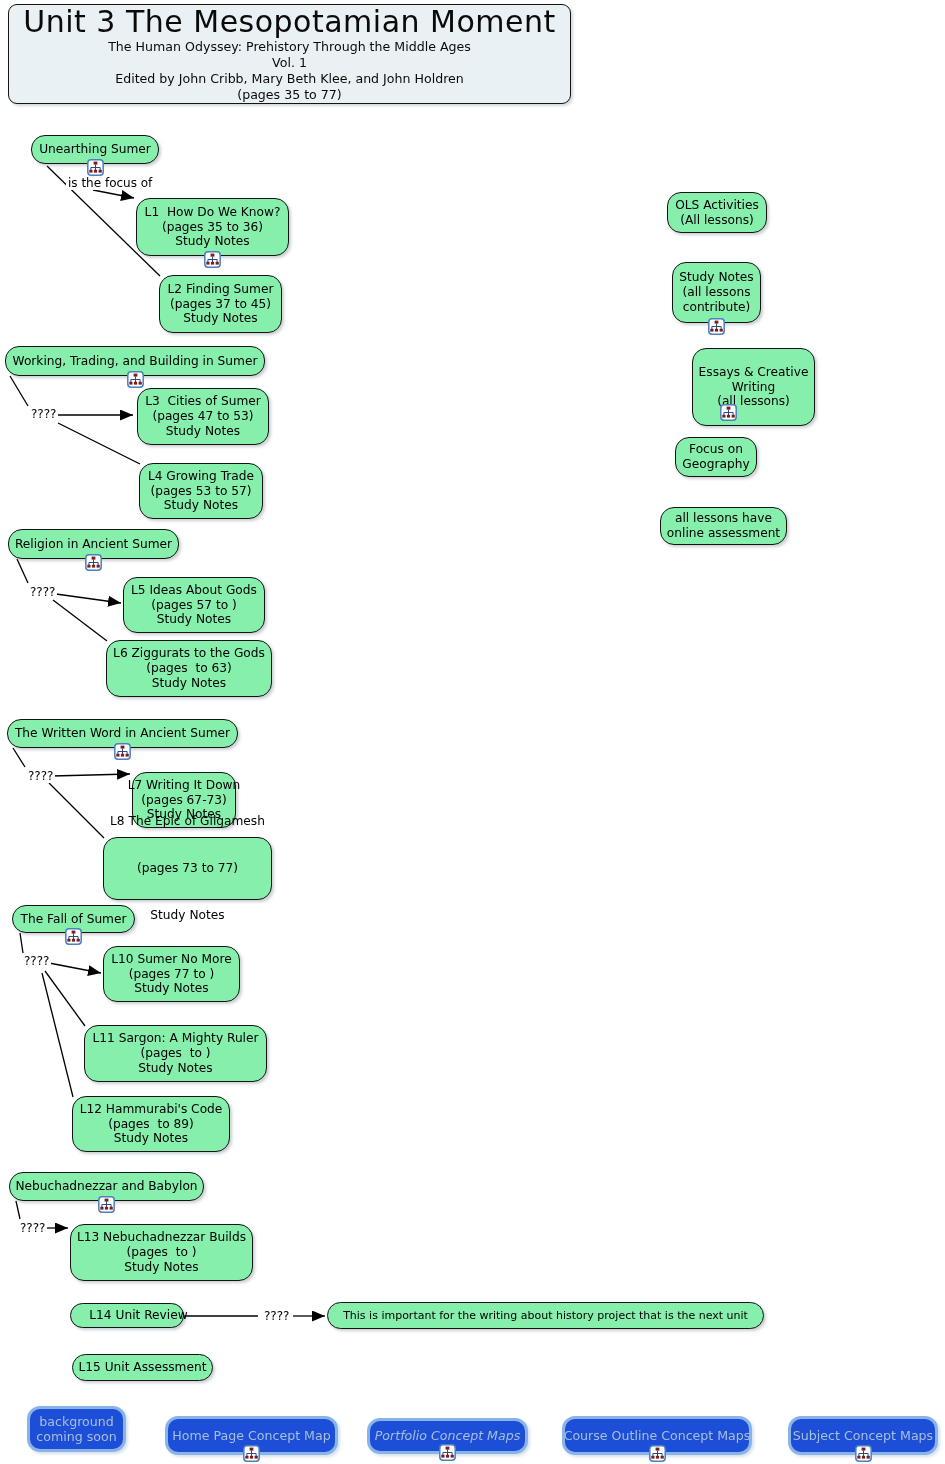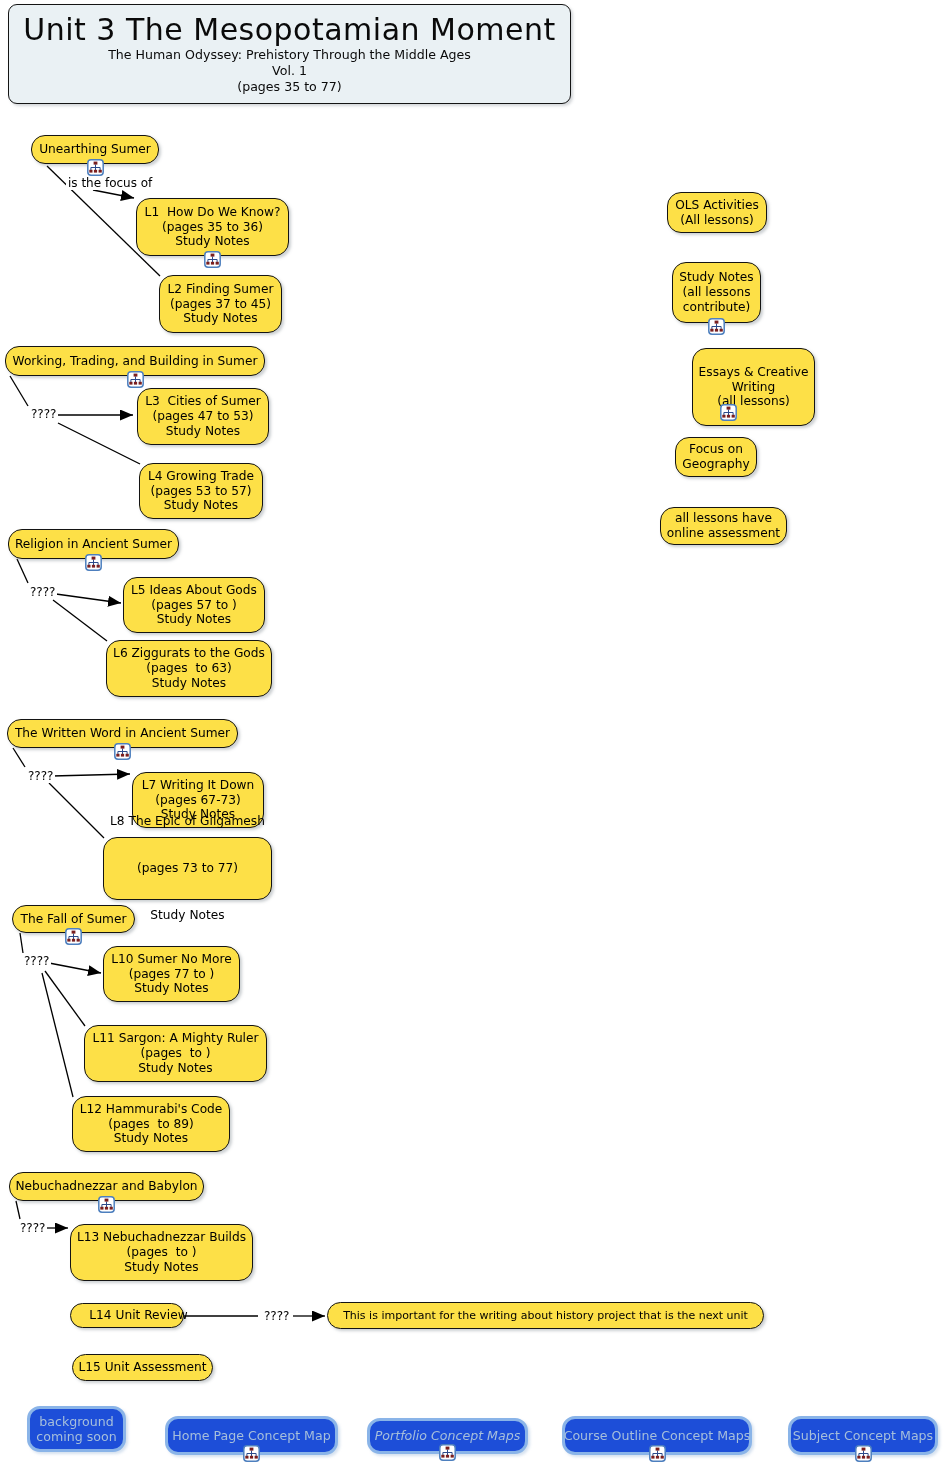--- a/index.html
+++ b/index.html
@@ -3,21 +3,21 @@
 <meta charset="utf-8">
 <style>
   html,body{margin:0;padding:0;}
   body{
     width:945px;height:1464px;position:relative;background:#ffffff;
     font-family:"DejaVu Sans","Liberation Sans",sans-serif;overflow:hidden;
   }
   #edges{position:absolute;left:0;top:0;z-index:0;}
   .node{
     position:absolute;box-sizing:border-box;z-index:1;
-    background:#fde047;border:1.4px solid #141414;border-radius:14px;
+    background:#86efac;border:1.4px solid #141414;border-radius:14px;
     display:flex;flex-direction:column;align-items:center;justify-content:center;
     text-align:center;color:#000;font-size:12.2px;line-height:1.22;
     box-shadow:2px 2px 3px rgba(110,120,130,.35);
     padding:2px 4px;
   }
   .node div{white-space:pre;}
   .node.muted{
     background:#1d4ed8;border:3px solid #8ab4e8;border-radius:13px;
     color:#a6bfdb;font-size:12.6px;
     box-shadow:2px 2px 3px rgba(150,180,215,.4);
@@ -63,20 +63,21 @@
     <line x1="16" y1="1201" x2="20" y2="1219" stroke="#000000" stroke-width="1.3"></line>
     <line x1="47" y1="1228" x2="68" y2="1228" stroke="#000000" stroke-width="1.3" marker-end="url(#arr)"></line>
     <line x1="184" y1="1316" x2="258" y2="1316" stroke="#000000" stroke-width="1.3"></line>
     <line x1="293" y1="1316" x2="325" y2="1316" stroke="#000000" stroke-width="1.3" marker-end="url(#arr)"></line>
   </svg>
 
 <div class="title-box">
   <div class="title-h">Unit 3 The Mesopotamian Moment</div>
   <div class="title-s">The Human Odyssey: Prehistory Through the Middle Ages</div>
   <div class="title-s">Vol. 1</div>
+  <div class="title-s">Edited by John Cribb, Mary Beth Klee, and John Holdren</div>
   <div class="title-s">(pages 35 to 77)</div>
 </div>
 
 <div id="nodes">
     <div class="node" style="left: 31px; top: 135px; width: 128px; height: 29px;">
       <div>Unearthing Sumer</div>
     </div>
     <div class="map-icon" style="left: 86.5px; top: 159px;"><svg width="17" height="17" viewBox="0 0 17 17">
         <rect x="0.8" y="0.8" width="15.4" height="15.4" rx="3.2" fill="#ffffff" stroke="#4d7fbe" stroke-width="1.5"></rect>
         <path d="M8.5 5.5 V8.5 M3.9 8.5 H13.1 M3.9 8.5 V11 M8.5 8.5 V11 M13.1 8.5 V11" stroke="#2b4a8b" stroke-width="1" fill="none"></path>
@@ -149,21 +150,21 @@
       <div>The Written Word in Ancient Sumer</div>
     </div>
     <div class="map-icon" style="left: 114px; top: 743px;"><svg width="17" height="17" viewBox="0 0 17 17">
         <rect x="0.8" y="0.8" width="15.4" height="15.4" rx="3.2" fill="#ffffff" stroke="#4d7fbe" stroke-width="1.5"></rect>
         <path d="M8.5 5.5 V8.5 M3.9 8.5 H13.1 M3.9 8.5 V11 M8.5 8.5 V11 M13.1 8.5 V11" stroke="#2b4a8b" stroke-width="1" fill="none"></path>
         <rect x="6.6" y="2.6" width="3.8" height="3" fill="#7a1f1f"></rect>
         <rect x="2.3" y="10.8" width="3.2" height="2.8" fill="#7a1f1f"></rect>
         <rect x="6.9" y="10.8" width="3.2" height="2.8" fill="#7a1f1f"></rect>
         <rect x="11.6" y="10.8" width="3.2" height="2.8" fill="#7a1f1f"></rect>
       </svg></div>
-    <div class="node" style="left: 132px; top: 772px; width: 132px; height: 56px;">
+    <div class="node" style="left: 132px; top: 772px; width: 104px; height: 56px;">
       <div>L7 Writing It Down</div>
       <div>(pages 67-73)</div>
       <div>Study Notes</div>
     </div>
     <div class="node" style="left: 103px; top: 837px; width: 169px; height: 63px; gap: 32px;">
       <div>L8 The Epic of Gilgamesh</div>
       <div>(pages 73 to 77)</div>
       <div>Study Notes</div>
     </div>
     <div class="node" style="left: 12px; top: 905px; width: 123px; height: 28px;">

